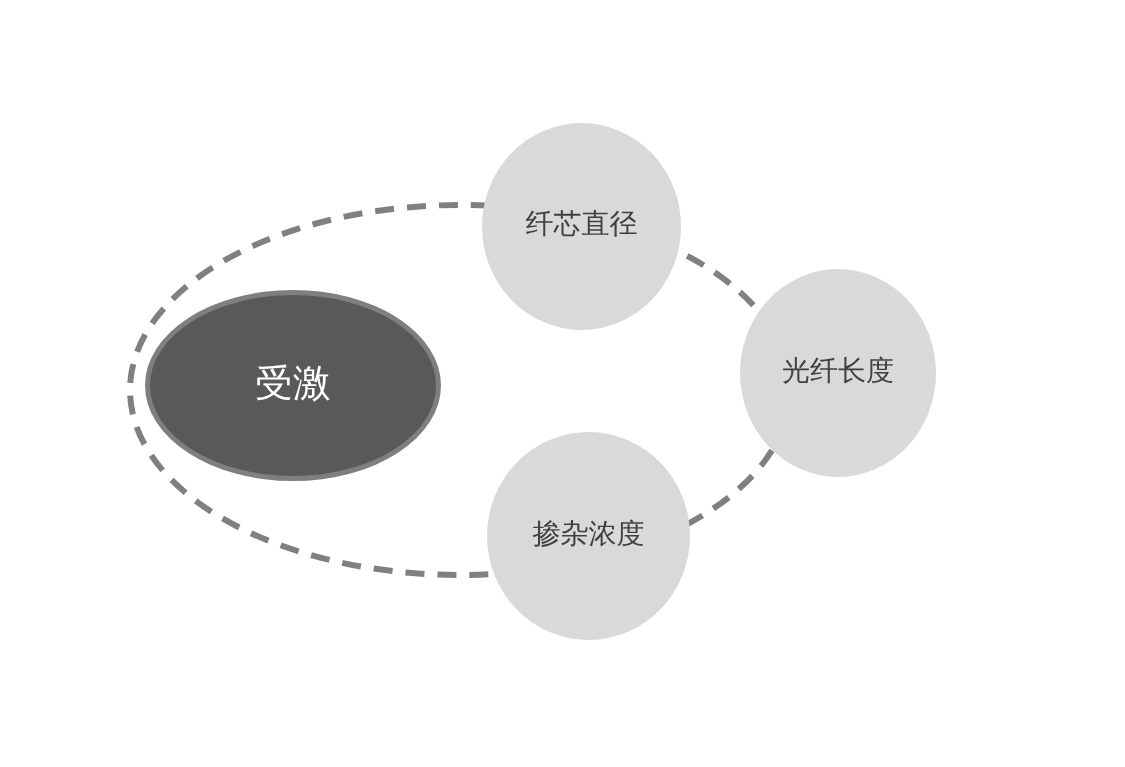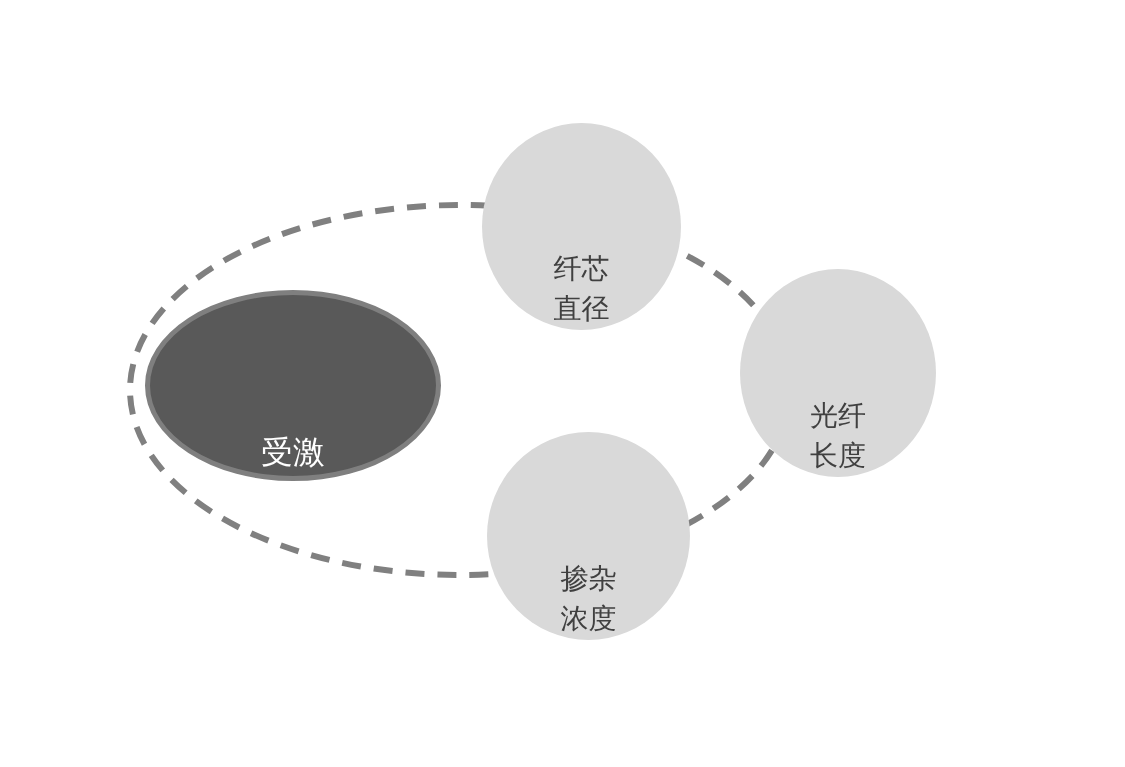--- a/index.html
+++ b/index.html
@@ -22,38 +22,38 @@
   .orbit ellipse {
     fill: none;
     stroke: var(--orbit-stroke, #808080);
     stroke-width: 6;
     stroke-dasharray: 19 13;
   }
   .node {
     position: absolute;
     border-radius: 50%;
     display: flex;
-    flex-direction: column;
     align-items: center;
-    justify-content: flex-end;
+    justify-content: center;
     text-align: center;
+    font-family: Liberation Mono, monospace;
   }
   .node span { display: block; }
   .satellite {
     background: var(--satellite-fill, #d9d9d9);
     color: var(--satellite-text, #404040);
     font-size: 28px;
     line-height: 1.45;
   }
   .center-node {
     background: var(--center-fill, #595959);
     border: 5px solid var(--center-border, #7f7f7f);
     box-sizing: border-box;
     color: var(--center-text, #ffffff);
-    font-size: 32px;
+    font-size: 38px;
     line-height: 1.5;
   }
   #node-top    { left: 482px; top: 123px; width: 199px; height: 207px; }
   #node-right  { left: 740px; top: 269px; width: 196px; height: 208px; }
   #node-bottom { left: 487px; top: 432px; width: 203px; height: 208px; }
   #node-center { left: 145px; top: 290px; width: 296px; height: 191px; }
 </style>
 </head>
 <body>
 

